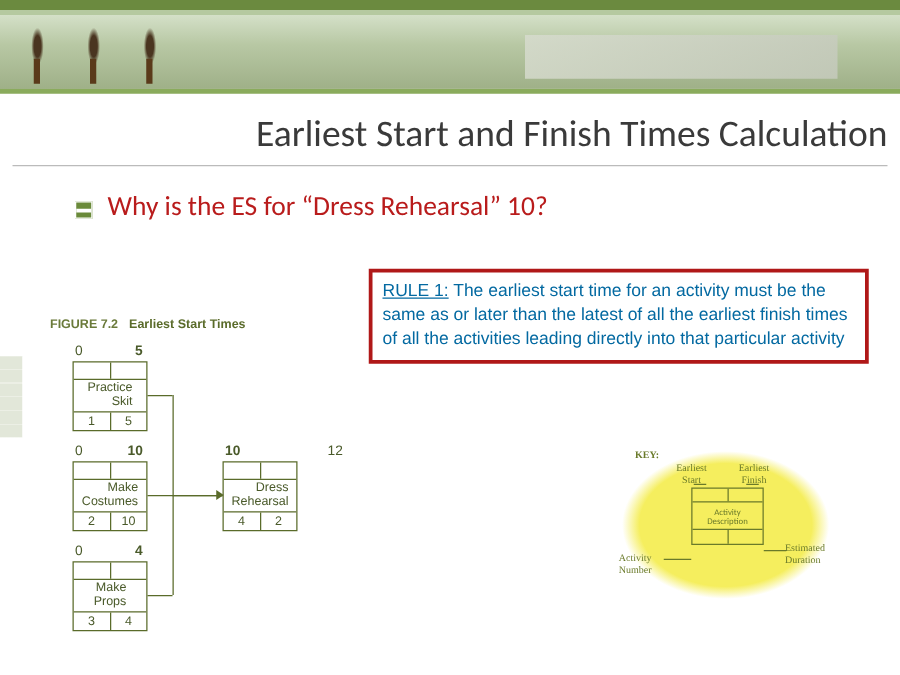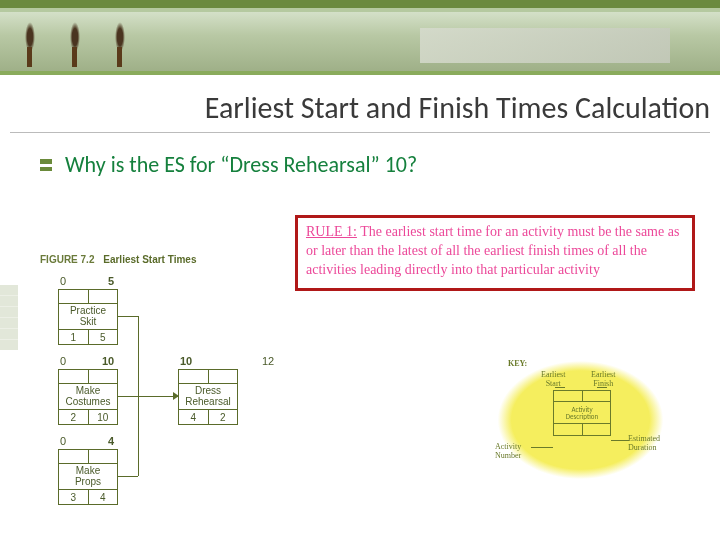--- a/index.html
+++ b/index.html
@@ -66,24 +66,24 @@
     font-size: 30px;
     color: #3a3a3a;
     padding: 14px 0 6px 22px;
     border-bottom: 1px solid #bbb;
     margin: 0 10px;
     font-weight: 400;
     text-align: right;
   }
   .question {
     display: flex;
-    align-items: flex-start;
-    padding: 18px 0 0 39px;
+    align-items: center;
+    padding: 18px 0 0 60px;
     font-size: 22px;
-    color: #15803d;
+    color: #b91c1c;
   }
   .bullet {
     display: inline-block;
     width: 14px;
     height: 14px;
     background: #6a8a3a;
     border: 1px solid #fff;
     margin: 7px 12px 0 0;
     position: relative;
     flex-shrink: 0;
@@ -95,24 +95,24 @@
     background:#fff;
   }
 
   .rule-box {
     position: absolute;
     top: 215px;
     left: 295px;
     width: 400px;
     border: 3px solid #b01818;
     padding: 5px 8px 8px 8px;
-    font-family: Liberation Serif, serif;
+    font-family: Liberation Sans, sans-serif;
     font-size: 14px;
     line-height: 1.35;
-    color: #ec4899;
+    color: #0369a1;
     background: #fff;
   }
   .rule-box .u { text-decoration: underline; }
 
   .figure-label {
     position: absolute;
     left: 40px;
     top: 254px;
     font-family: Arial, sans-serif;
     font-size: 10px;
@@ -150,21 +150,21 @@
     align-items: center;
     justify-content: center;
     font-size: 10px;
   }
   .activity-box .cell + .cell { border-left: 1px solid #5a6b2a; }
   .activity-box .label {
     height: 26px;
     display: flex;
     align-items: center;
     justify-content: center;
-    text-align: center;
+    text-align: right;
     font-size: 10px;
     line-height: 1.05;
     border-bottom: 1px solid #5a6b2a;
     padding: 1px;
   }
   .connector {
     position: absolute;
     background: #5a6b2a;
   }
 

